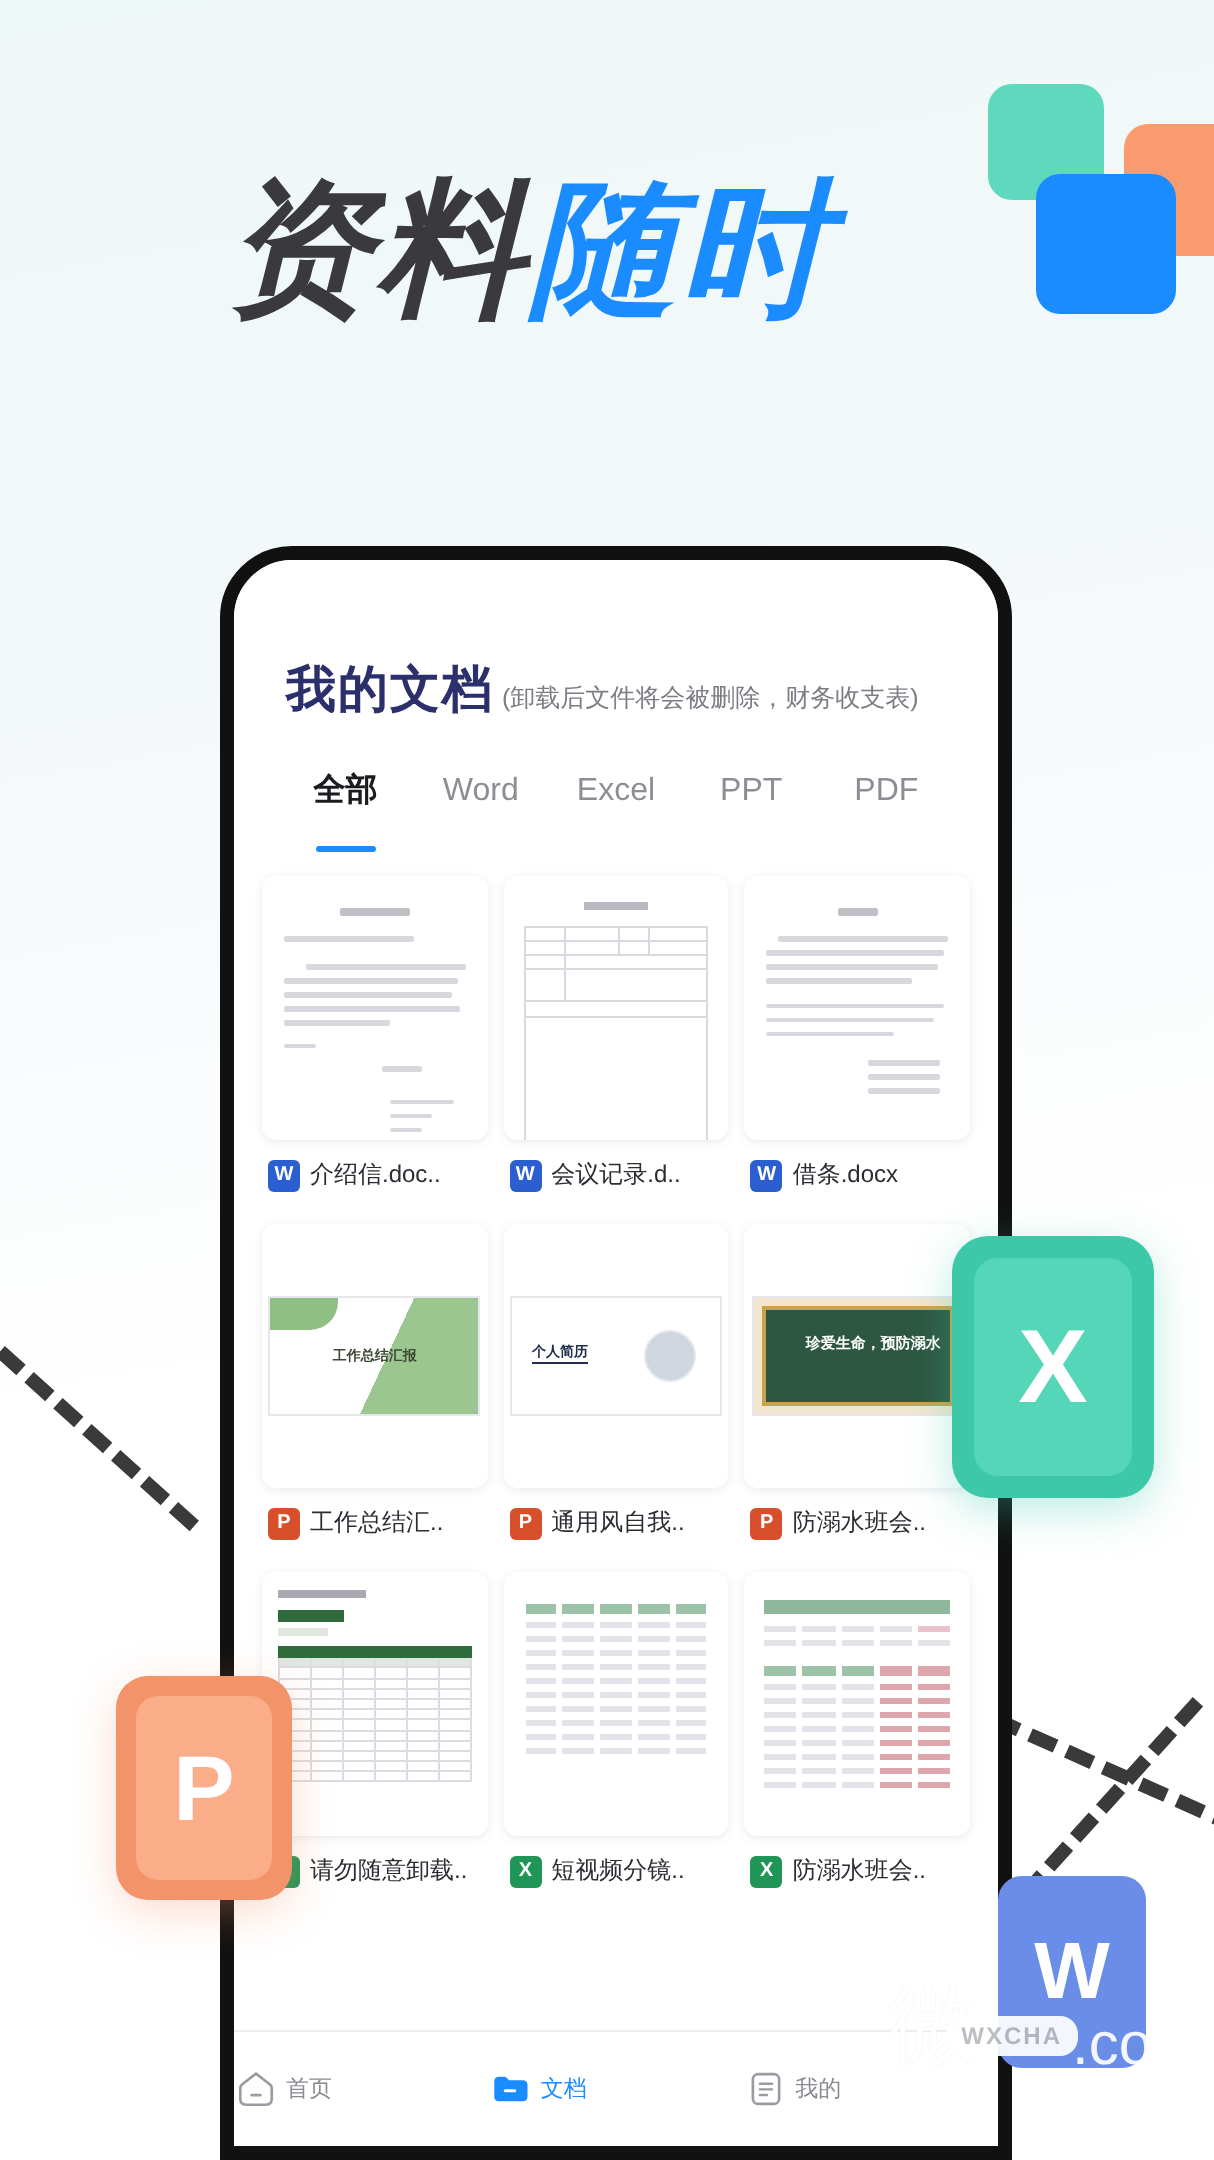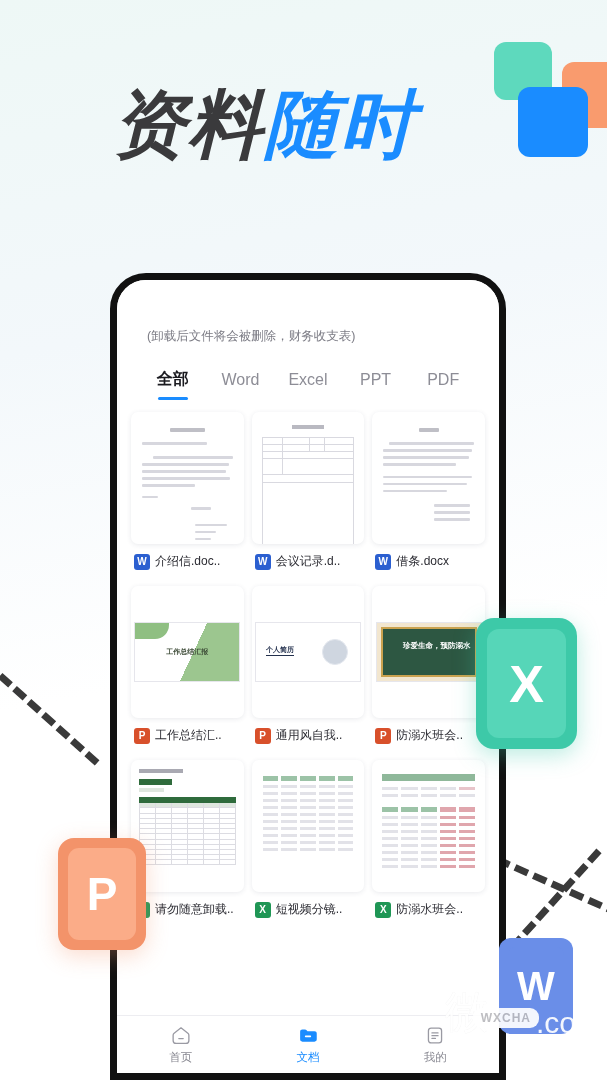--- a/index.html
+++ b/index.html
@@ -70,21 +70,21 @@
   .doc-sub { font-size: 12.5px; color: #7c7c85; margin-left: 4px; white-space: nowrap; }
 
   .tabs {
     display: flex; align-items: center;
     padding: 24px 22px 0 22px;
     gap: 0;
   }
   .tab {
     flex: 1; text-align: center;
     font-size: 16px; color: #8d8d96;
-    position: relative; padding-bottom: 10px;
+    position: relative; padding-bottom: 20px;
     cursor: pointer;
   }
   .tab.active { color: #1a1a1f; font-weight: 700; }
   .tab.active::after {
     content: ""; position: absolute; left: 50%; bottom: 0;
     transform: translateX(-50%);
     width: 30px; height: 3px; border-radius: 2px; background: #1a8cff;
   }
 
   .file-grid {
@@ -171,21 +171,21 @@
   .xs2-row.r i:nth-child(4), .xs2-row.r i:nth-child(5) { background: #e0a6ad; }
 
   
   .bottom-nav {
     height: 58px;
     border-top: 1px solid #ededf1;
     display: flex; align-items: center;
     background: #fff;
   }
   .nav-item {
-    flex: 1; display: flex; flex-direction: column;
+    flex: 1; display: flex; 
     align-items: center; gap: 4px; cursor: pointer;
   }
   .nav-label { font-size: 11.5px; color: #8a8a93; }
   .nav-item.active .nav-label { color: #1a8cff; }
   .nav-ico { width: 22px; height: 21px; }
 
   
   .badge {
     position: absolute; z-index: 8;
     border-radius: 18px;
@@ -245,20 +245,21 @@
 </div>
 
 <div class="headline">
   <span class="dark">资料</span><span class="blue">随时</span>
 </div>
 
 <div class="phone">
   <div class="screen">
 
     <div class="doc-header">
+      <div class="doc-title">我的文档</div>
       <div class="doc-sub">(卸载后文件将会被删除，财务收支表)</div>
     </div>
 
     <div class="tabs">
       <div class="tab active"><span>全部</span></div>
       <div class="tab"><span>Word</span></div>
       <div class="tab"><span>Excel</span></div>
       <div class="tab"><span>PPT</span></div>
       <div class="tab"><span>PDF</span></div>
     </div>

